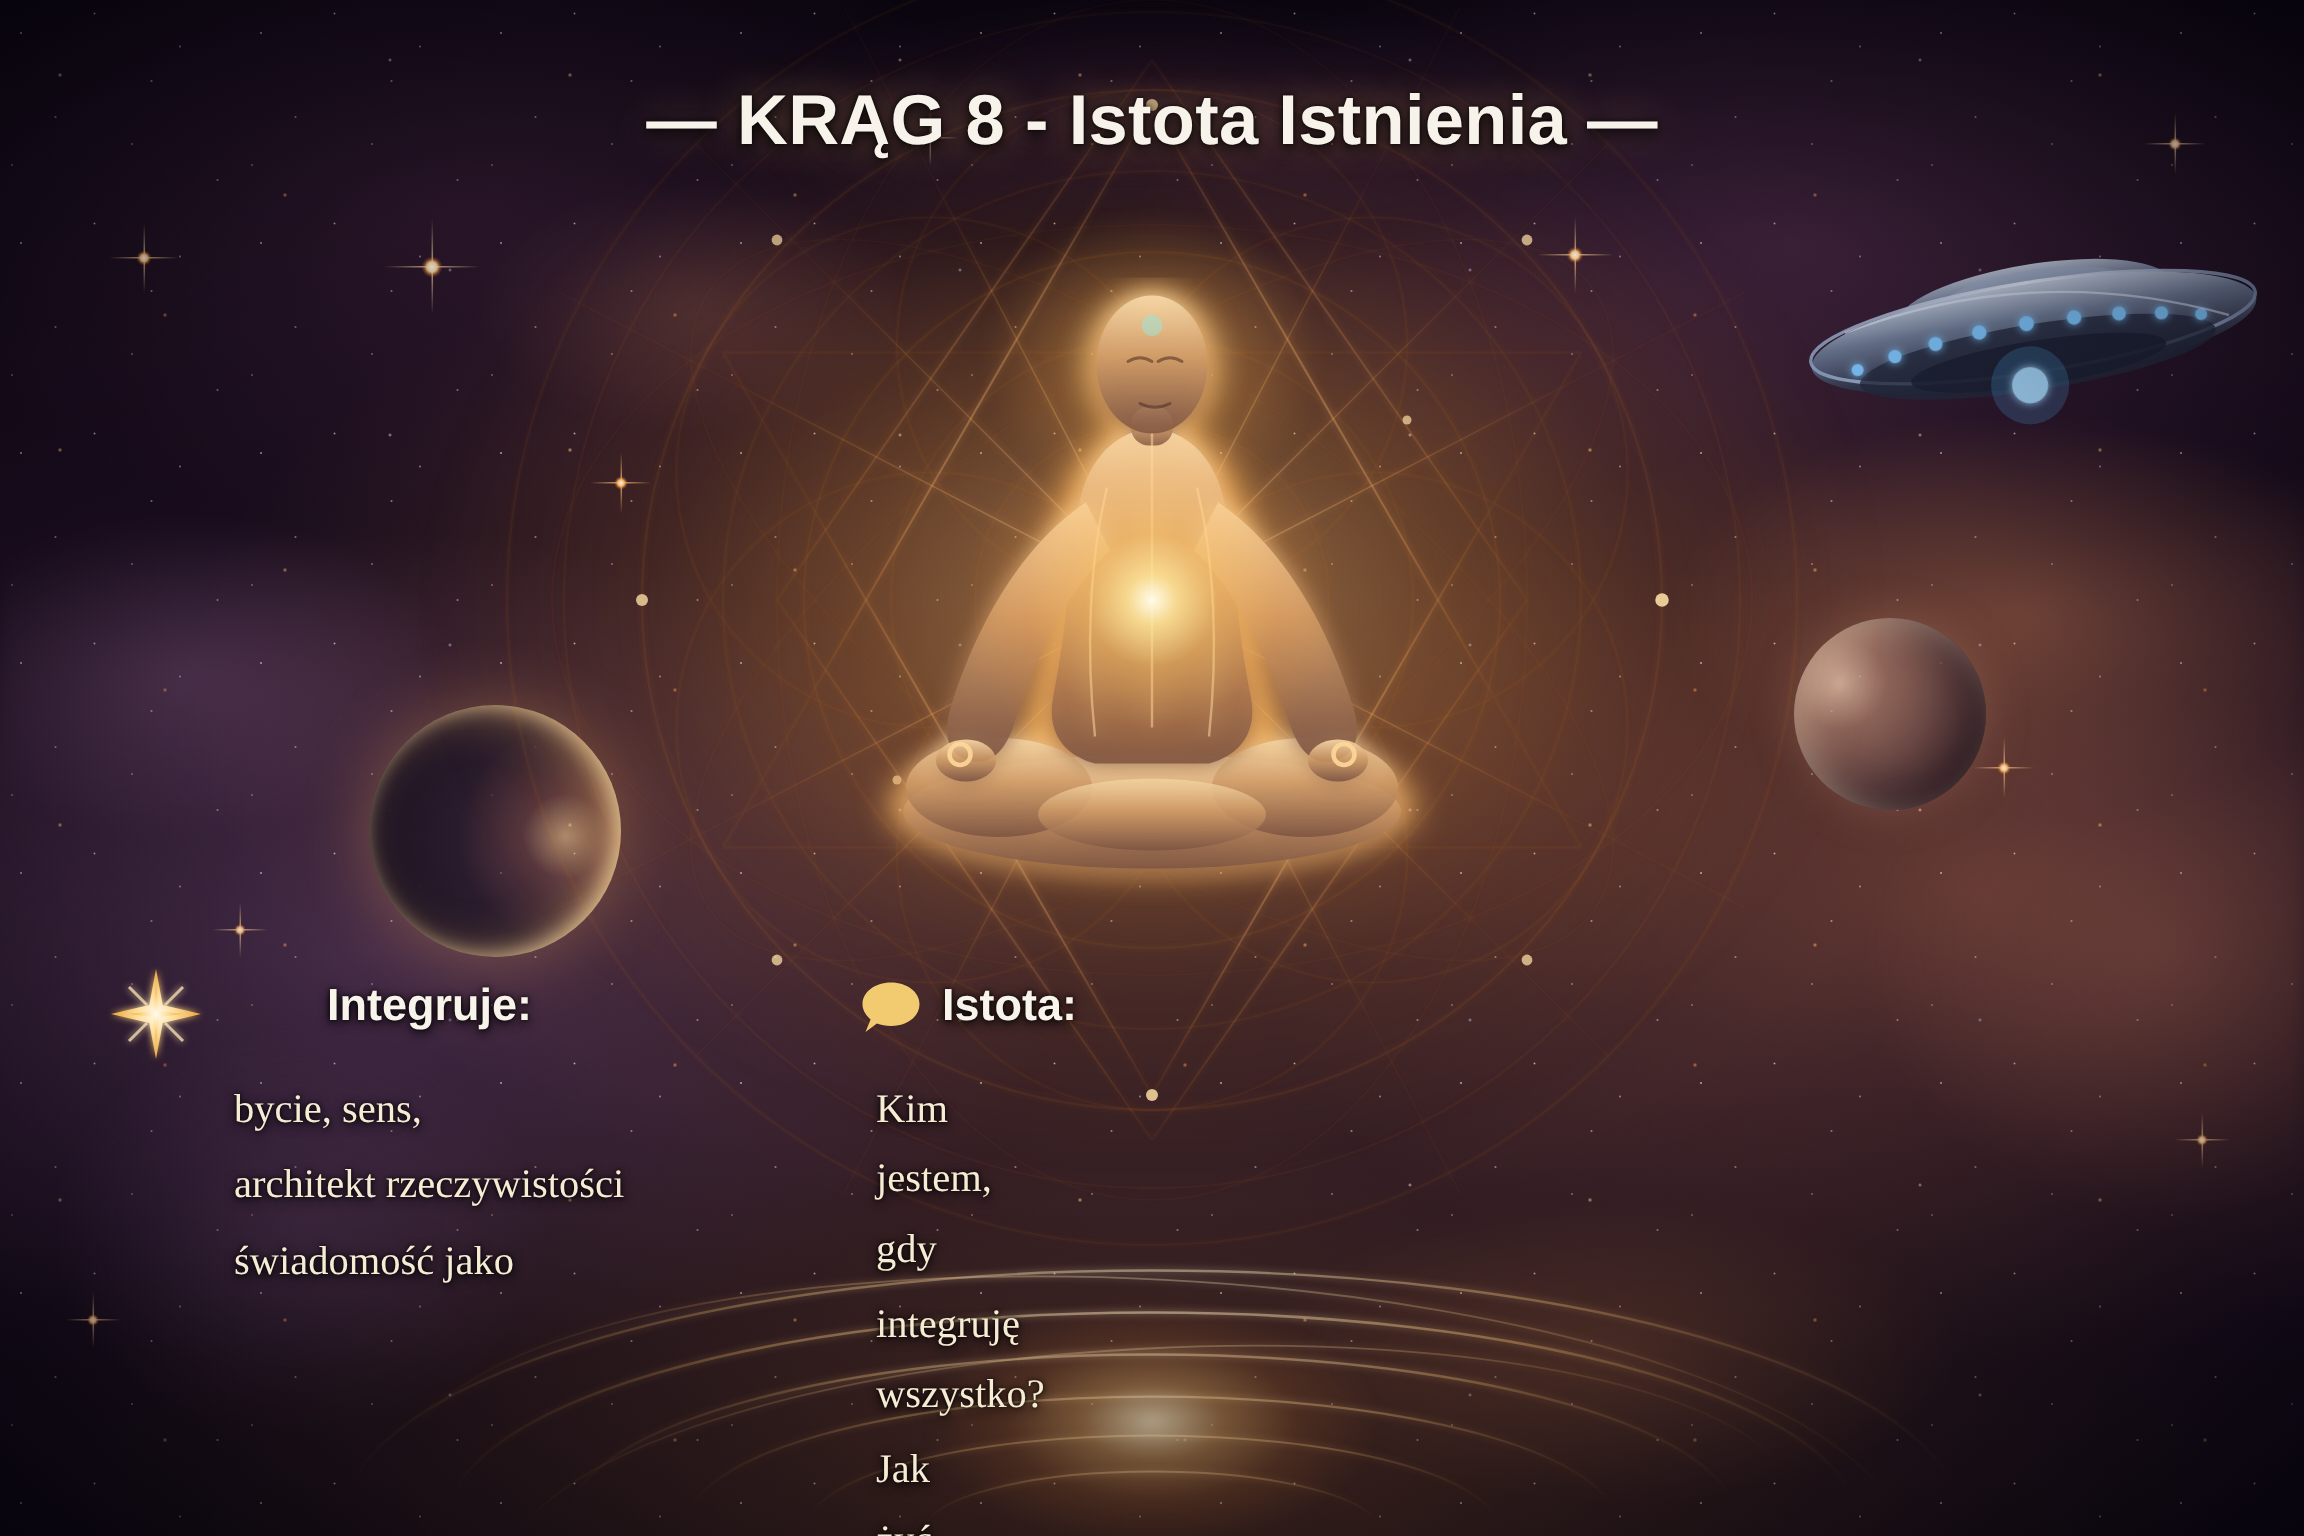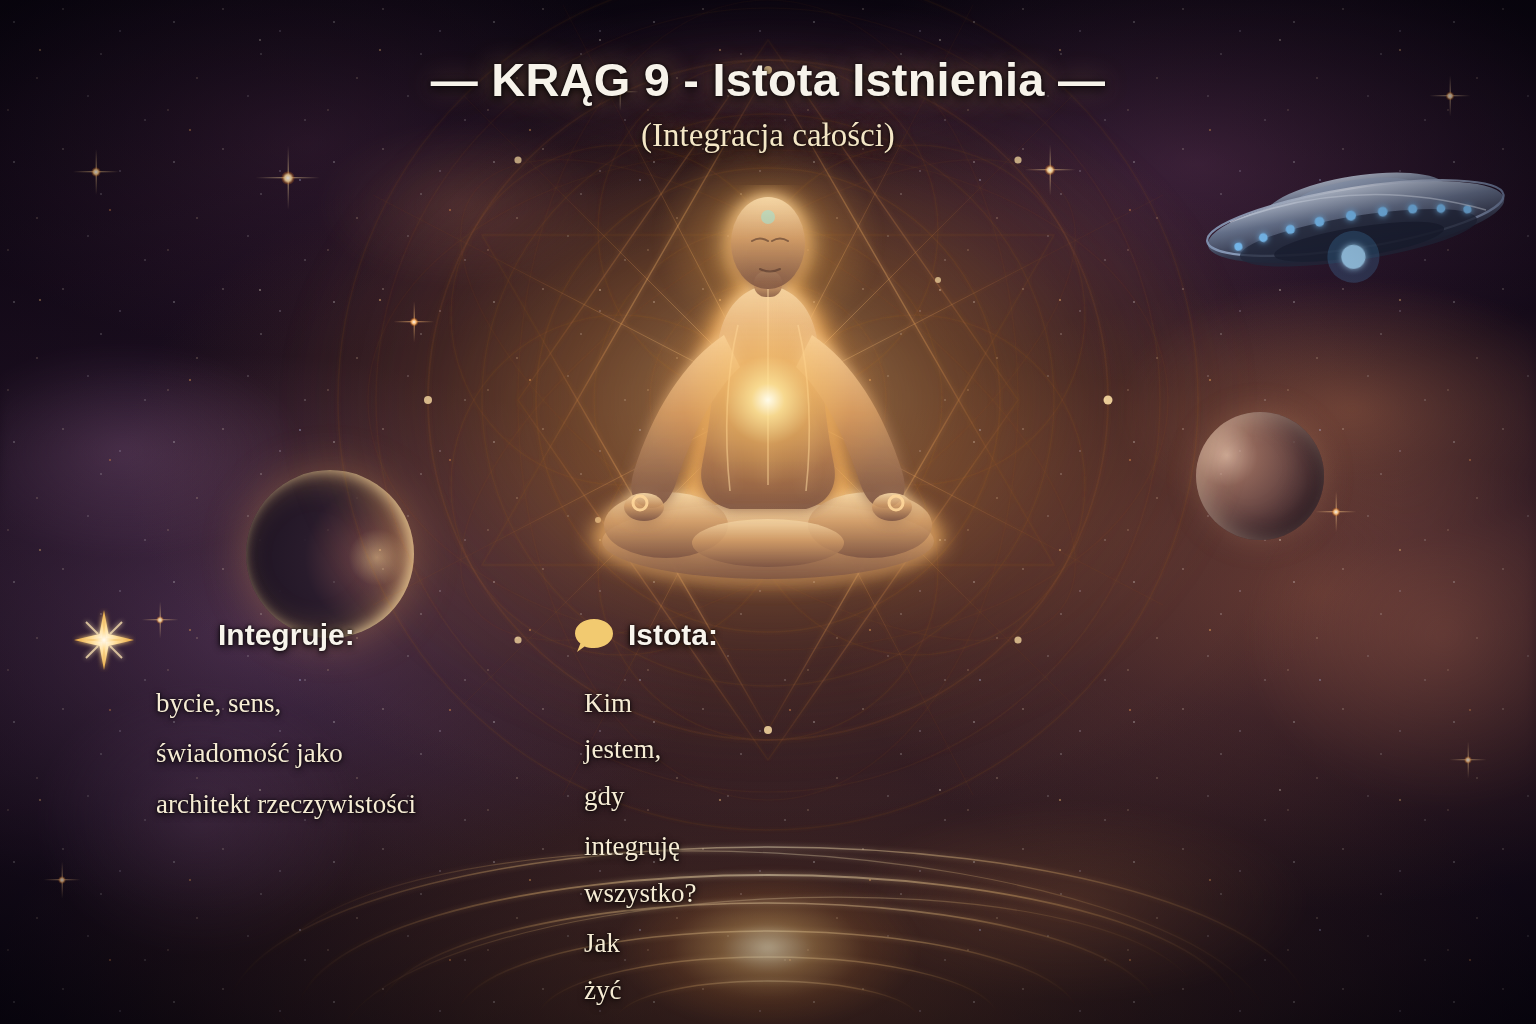--- a/index.html
+++ b/index.html
@@ -168,21 +168,21 @@
     font-family:"Liberation Serif", serif;
     font-size:33px;font-weight:400;
     color:#f4e7c6;
     text-shadow:
       0 0 3px rgba(0,0,0,.8),
       0 2px 8px rgba(0,0,0,.9),
       0 0 20px rgba(255,180,90,.38);
   }
 
   #columns{
-    position:absolute;left:0;top:612px;width:1320px;height:330px;z-index:30;
+    position:absolute;left:0;top:648px;width:1320px;height:330px;z-index:30;
     display:flex;
   }
   .col{position:relative;box-sizing:border-box;}
   .col-1{width:500px;padding-left:72px;}
   .col-2{width:520px;padding-left:546px;margin-left:-520px;}
   .col-3{width:516px;padding-left:1062px;margin-left:-516px;}
 
   #columns{display:block;}
   .col{position:absolute;top:0;}
   .col-1{left:72px;width:430px;}
@@ -509,22 +509,21 @@
         <line x1="575" y1="330" x2="630" y2="430"></line>
         <line x1="575" y1="330" x2="680" y2="430"></line>
       </g>
     </svg>
   </div>
   <div id="vortex-core"></div>
 
   <div class="layer" id="vignette"></div>
 
   <div id="title-wrap">
-    <h1 id="main-title">— KRĄG 9 - Istota Istnienia —</h1>
-    <div id="subtitle">(Integracja całości)</div>
+    <h1 id="main-title">— KRĄG 8 - Istota Istnienia —</h1>
   </div>
 
   <div id="columns">
 
     <div class="col col-1">
       <div class="col-head">
         <span class="ico">
           <svg width="64" height="64" viewBox="0 0 64 64" xmlns="http://www.w3.org/2000/svg">
             <defs>
               <radialGradient id="sg" cx="50%" cy="50%" r="50%">
@@ -550,22 +549,22 @@
               <line x1="50" y1="14" x2="38" y2="26"></line>
               <line x1="14" y1="50" x2="26" y2="38"></line>
               <line x1="50" y1="50" x2="38" y2="38"></line>
             </g>
           </svg>
         </span>
         <span class="col-title">Integruje:</span>
       </div>
       <div class="col-body">
         <p>bycie, sens,</p>
+        <p>architekt rzeczywistości</p>
         <p>świadomość jako</p>
-        <p>architekt rzeczywistości</p>
       </div>
     </div>
 
     <div class="col col-2">
       <div class="col-head">
         <span class="ico">
           <svg width="44" height="44" viewBox="0 0 44 44" xmlns="http://www.w3.org/2000/svg">
             <path d="M22 6 C33 6 41 12.5 41 20.5 C41 28.5 33 35 22 35
                      C18.5 35 15.3 34.4 12.6 33.4 L5 39 L8.4 30.6
                      C5.2 27.9 3 24.4 3 20.5 C3 12.5 11 6 22 6 Z" fill="#f2ca70"></path>

